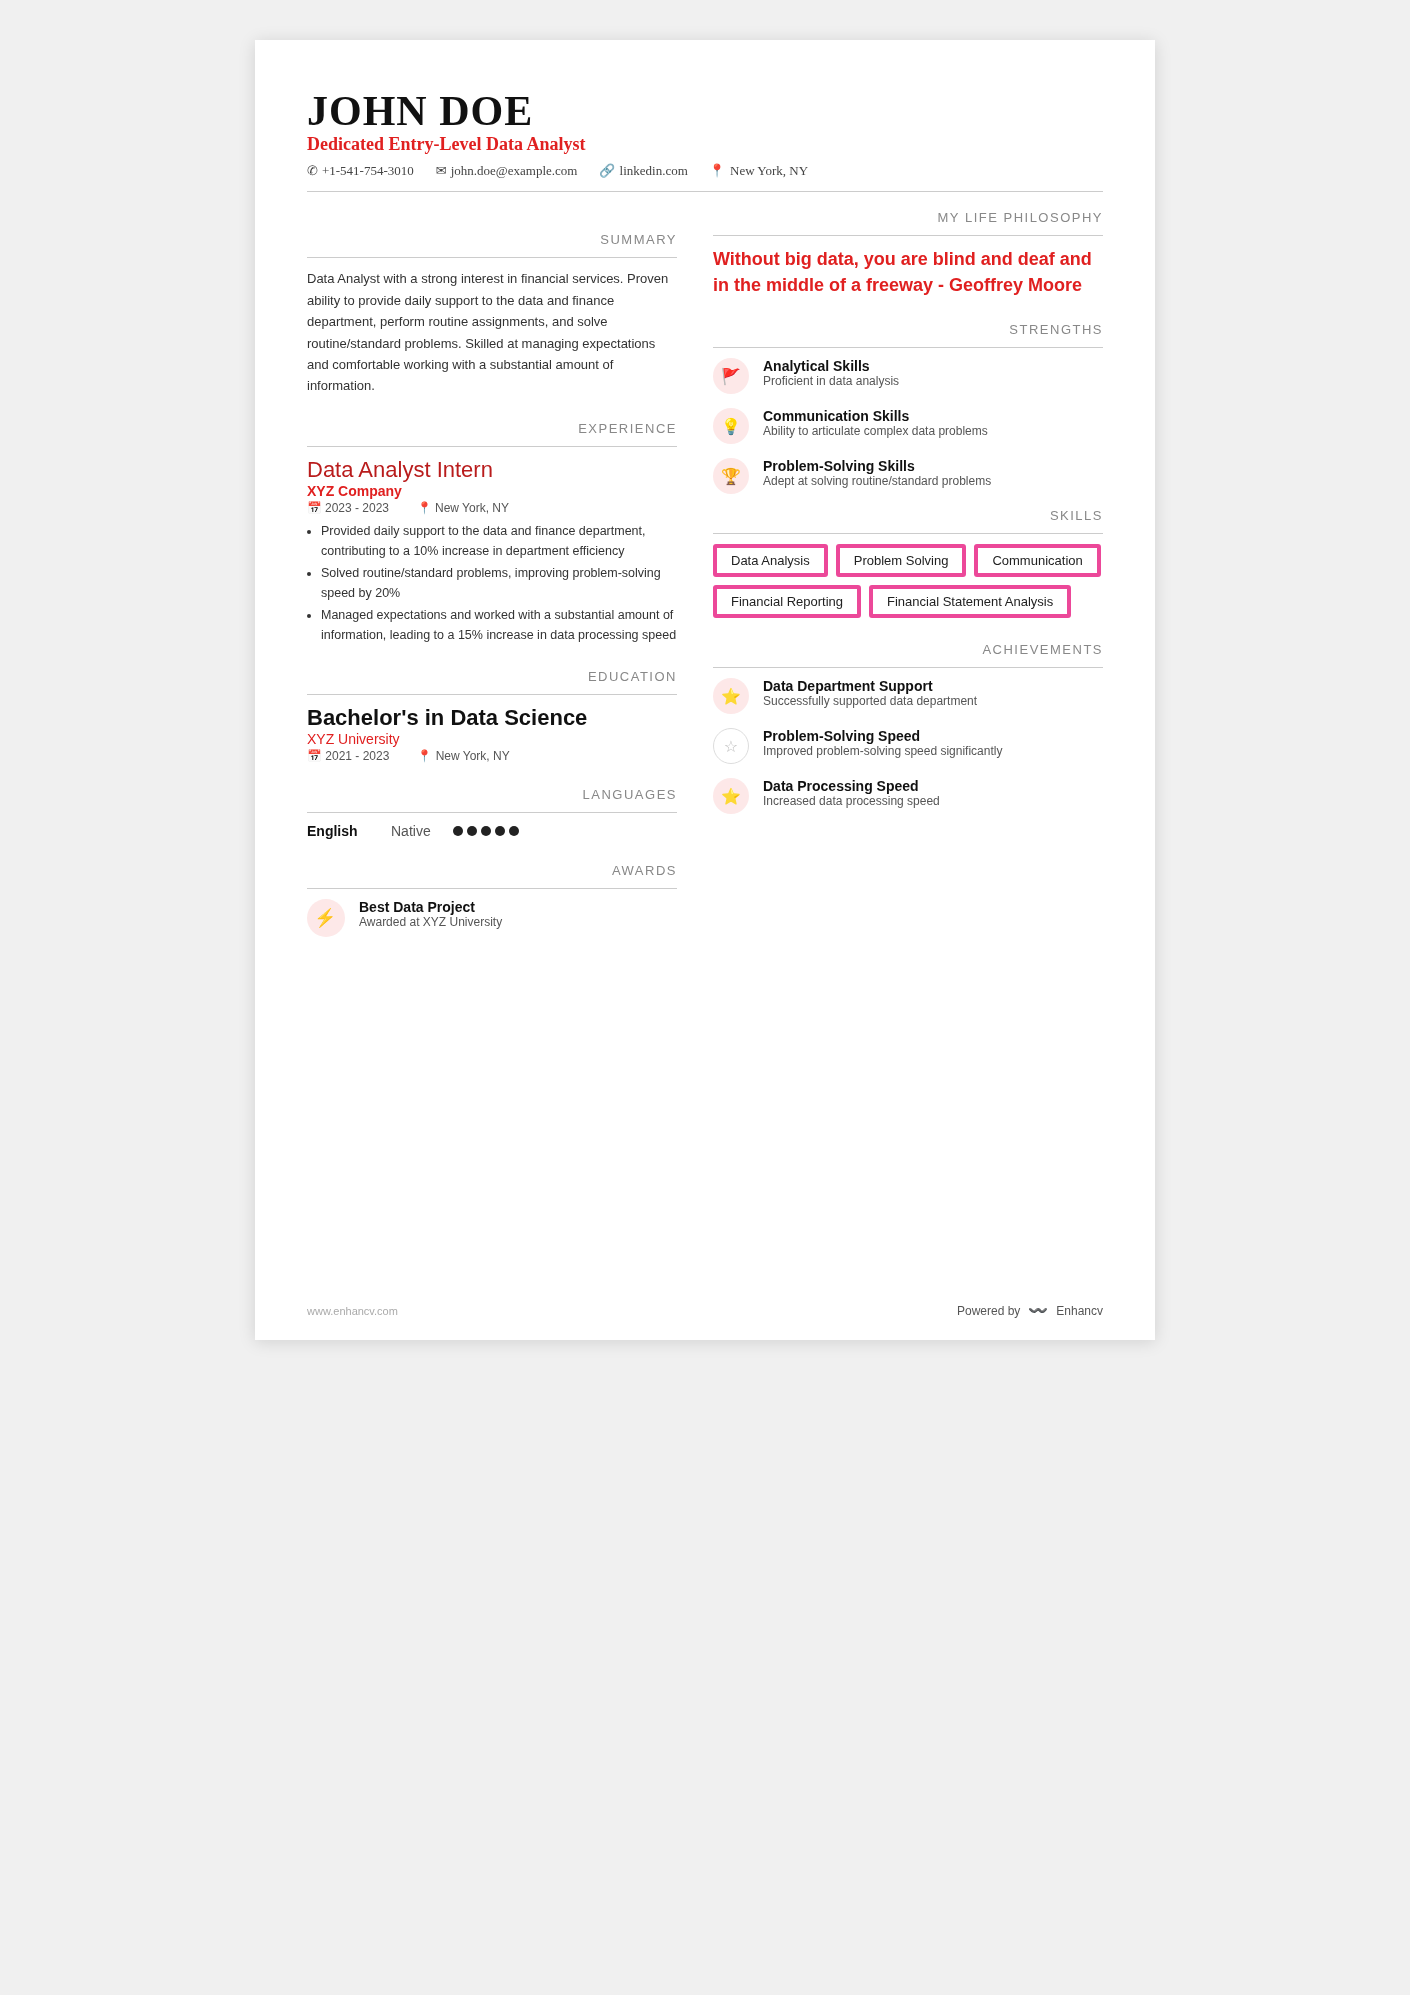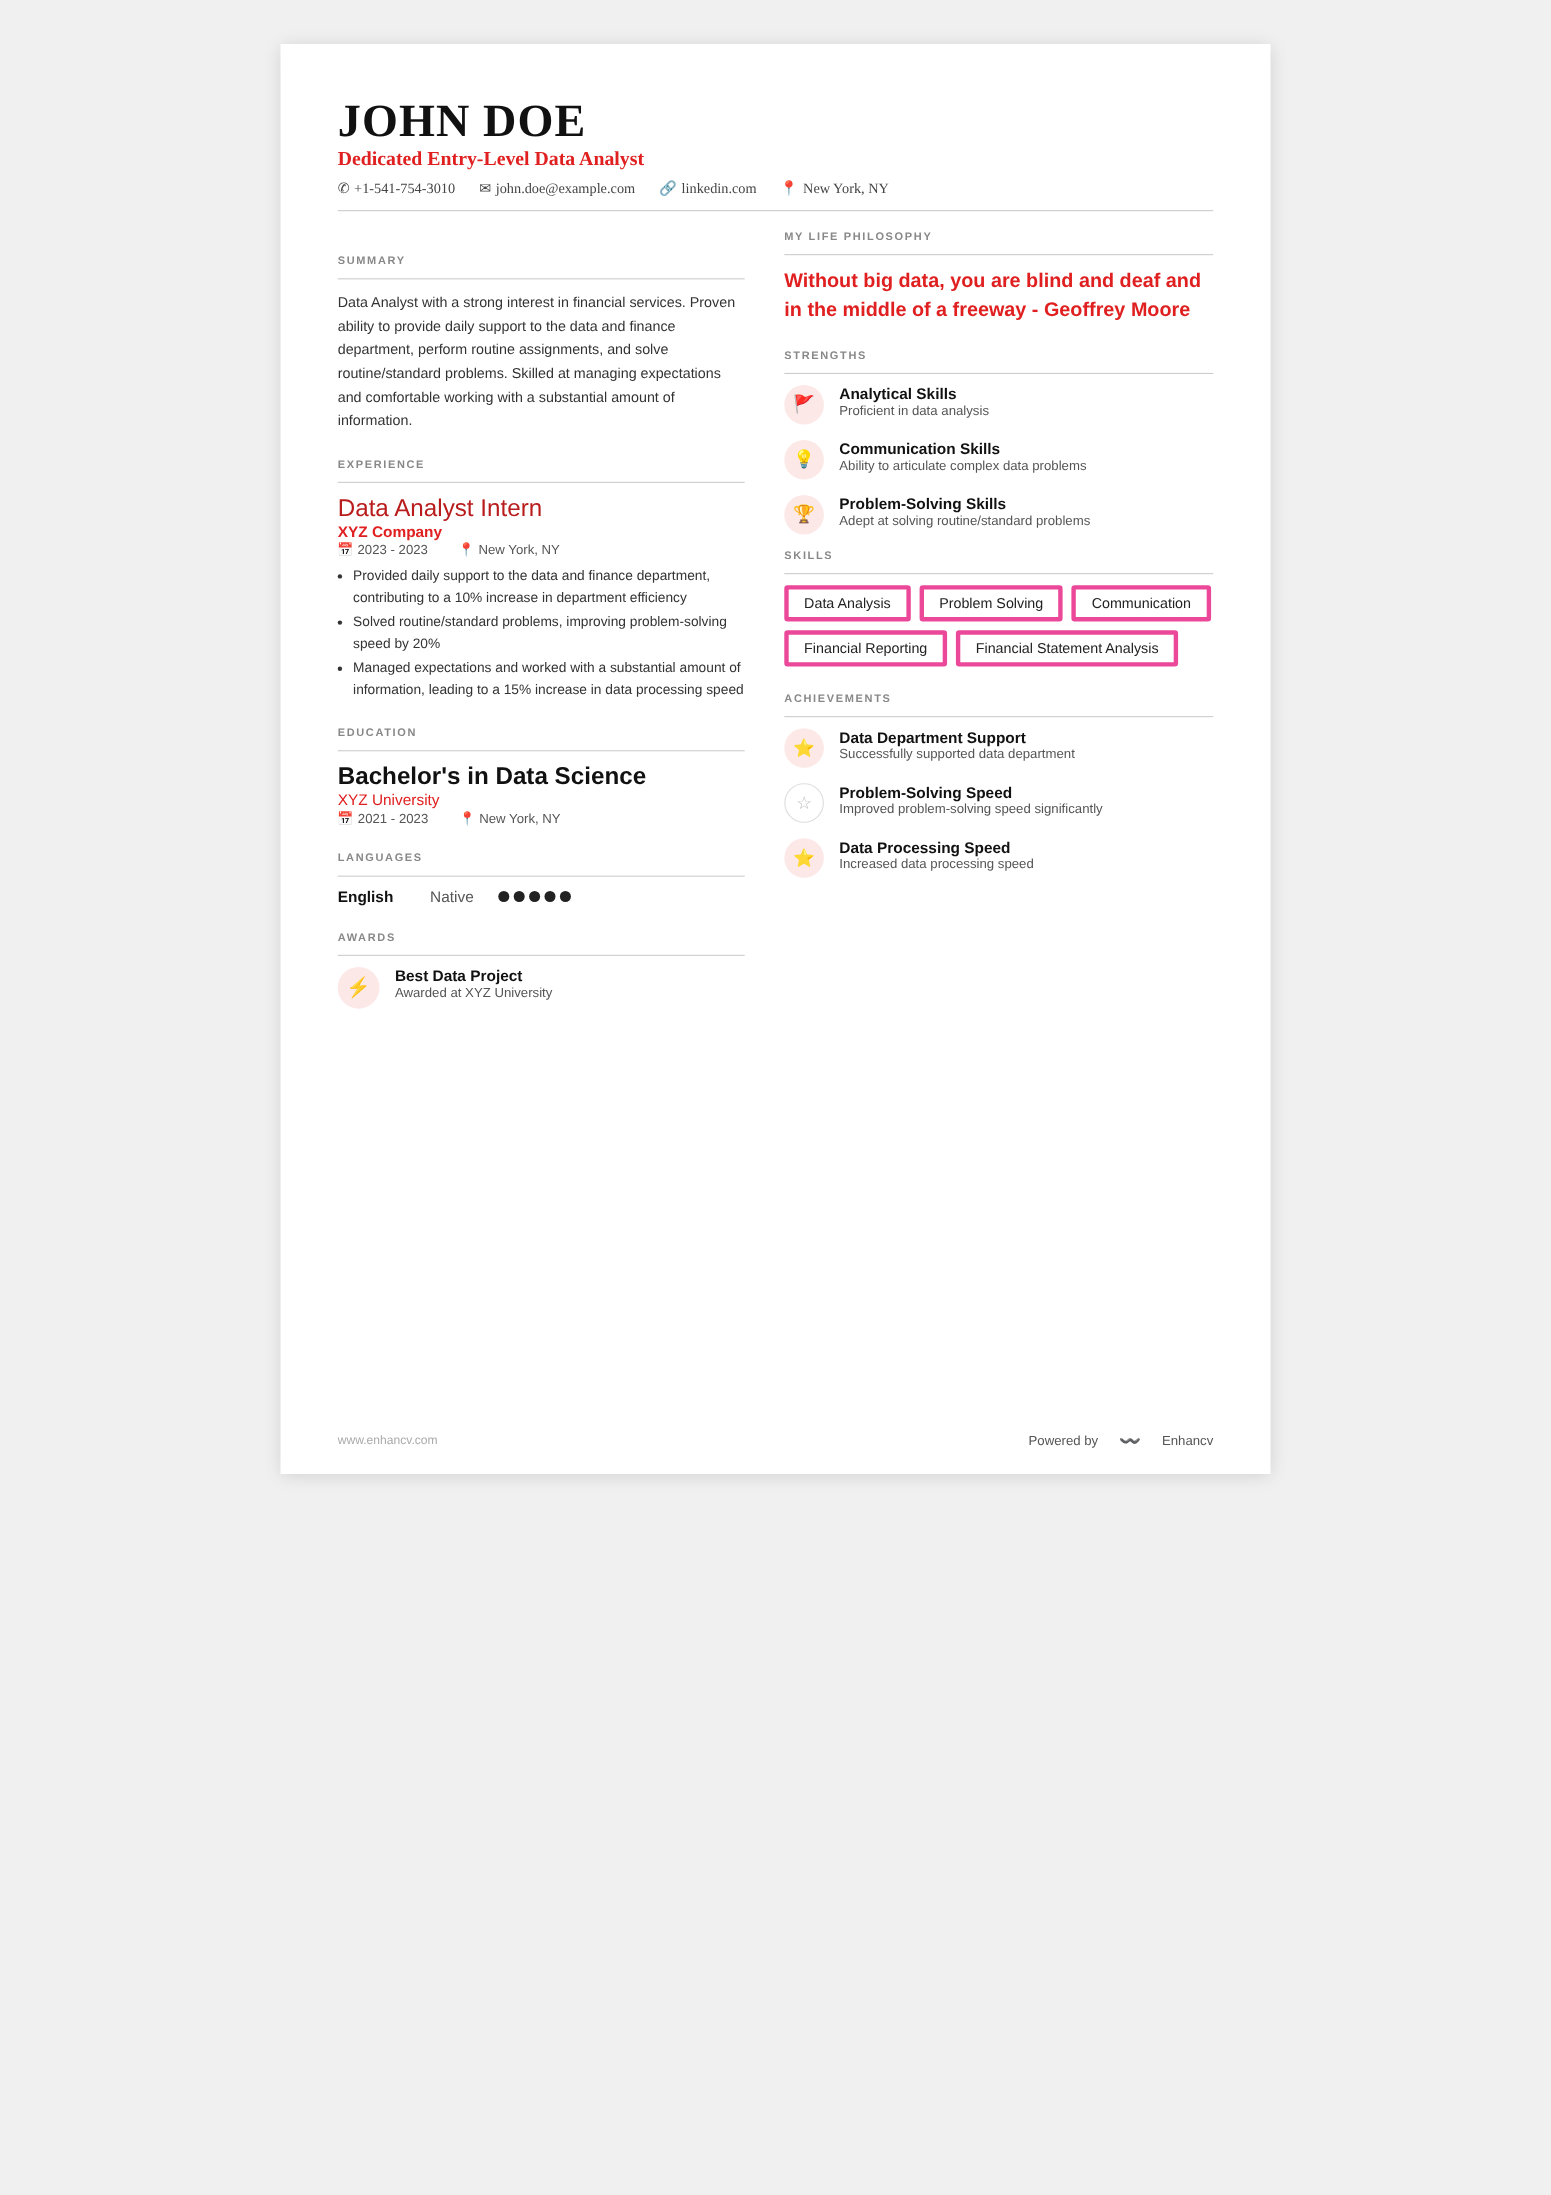--- a/index.html
+++ b/index.html
@@ -47,27 +47,28 @@
     
     .main-layout {
       display: flex;
       gap: 36px;
       margin-top: 18px;
     }
     .left-col { flex: 0 0 370px; min-width: 0; }
     .right-col { flex: 1; min-width: 0; }
     
     .section-label {
-      font-size: 10px;
-      font-weight: 700;
+      font-size: 13px;
+      font-weight: 400;
       letter-spacing: 1.5px;
       color: #888;
       text-transform: uppercase;
       margin-bottom: 6px;
       margin-top: 22px;
+      text-align: right;
     }
     
     .summary-text {
       font-size: 13px;
       color: #333;
       line-height: 1.65;
       margin-top: 6px;
     }
     
     .exp-title { font-size: 22px; font-weight: 400; color: #b91c1c; margin-top: 8px; }
@@ -142,21 +143,21 @@
       position: absolute;
       bottom: 20px;
       left: 52px;
       right: 52px;
       display: flex;
       justify-content: space-between;
       align-items: center;
       font-size: 11px;
       color: #aaa;
     }
-    .footer-logo { display: flex; align-items: center; gap: 19px; color: #555; font-size: 12px; }
+    .footer-logo { display: flex; align-items: center; gap: 8px; color: #555; font-size: 12px; }
     .footer-logo .logo-icon { font-size: 16px; }
   </style>
 </head>
 <body>
 
 <div class="page">
 
   <div class="header">
     <div class="header-name">JOHN DOE</div>
     <div class="header-title">Dedicated Entry-Level Data Analyst</div>

